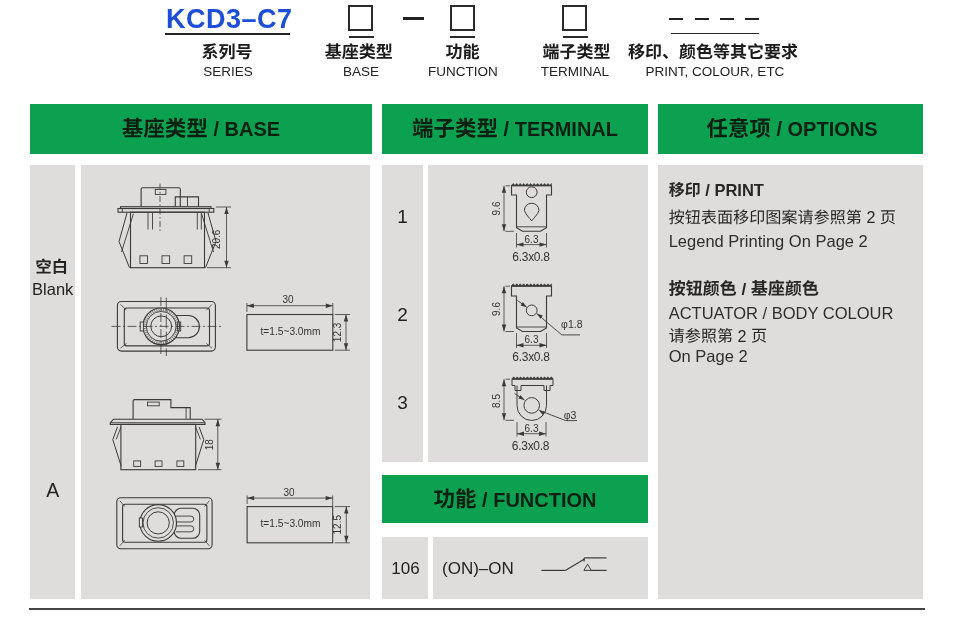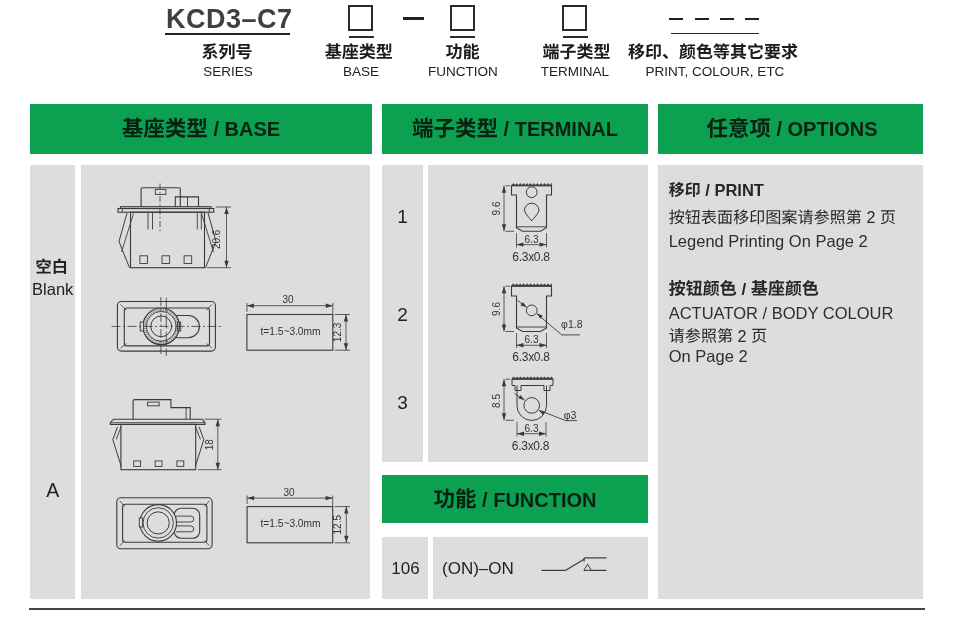--- a/index.html
+++ b/index.html
@@ -1,16 +1,16 @@
 <!DOCTYPE html>
 <html><head><meta charset="utf-8"><style>
 html,body{margin:0;padding:0;width:957px;height:617px;background:#fff;overflow:hidden}
 body{position:relative;font-family:"Liberation Sans",sans-serif}
 </style></head><body>
-<div style="position:absolute;left:166px;top:4px;font:bold 27px 'Liberation Sans',sans-serif;color:#404040;letter-spacing:0.5px">KCD3–C7</div>
+<div style="position:absolute;left:166px;top:4px;font:bold 27px 'Liberation Sans',sans-serif;color:#1d4ed8;letter-spacing:0.5px">KCD3–C7</div>
 <div style="position:absolute;left:165px;top:32.5px;width:125px;height:2.2px;background:#222"></div>
 <div style="position:absolute;left:348.0px;top:5.2px;width:21px;height:22px;border:2px solid #2a2a2a"></div>
 <div style="position:absolute;left:348.5px;top:36.3px;width:25px;height:1.7px;background:#2a2a2a"></div>
 <div style="position:absolute;left:449.5px;top:5.2px;width:21px;height:22px;border:2px solid #2a2a2a"></div>
 <div style="position:absolute;left:450.0px;top:36.3px;width:25px;height:1.7px;background:#2a2a2a"></div>
 <div style="position:absolute;left:562.0px;top:5.2px;width:21px;height:22px;border:2px solid #2a2a2a"></div>
 <div style="position:absolute;left:562.5px;top:36.3px;width:25px;height:1.7px;background:#2a2a2a"></div>
 <div style="position:absolute;left:403px;top:16.8px;width:21px;height:2.8px;background:#222"></div>
 <div style="position:absolute;left:668.7px;top:17.7px;width:14.2px;height:2.4px;background:#222"></div>
 <div style="position:absolute;left:694.8px;top:17.7px;width:14.2px;height:2.4px;background:#222"></div>

